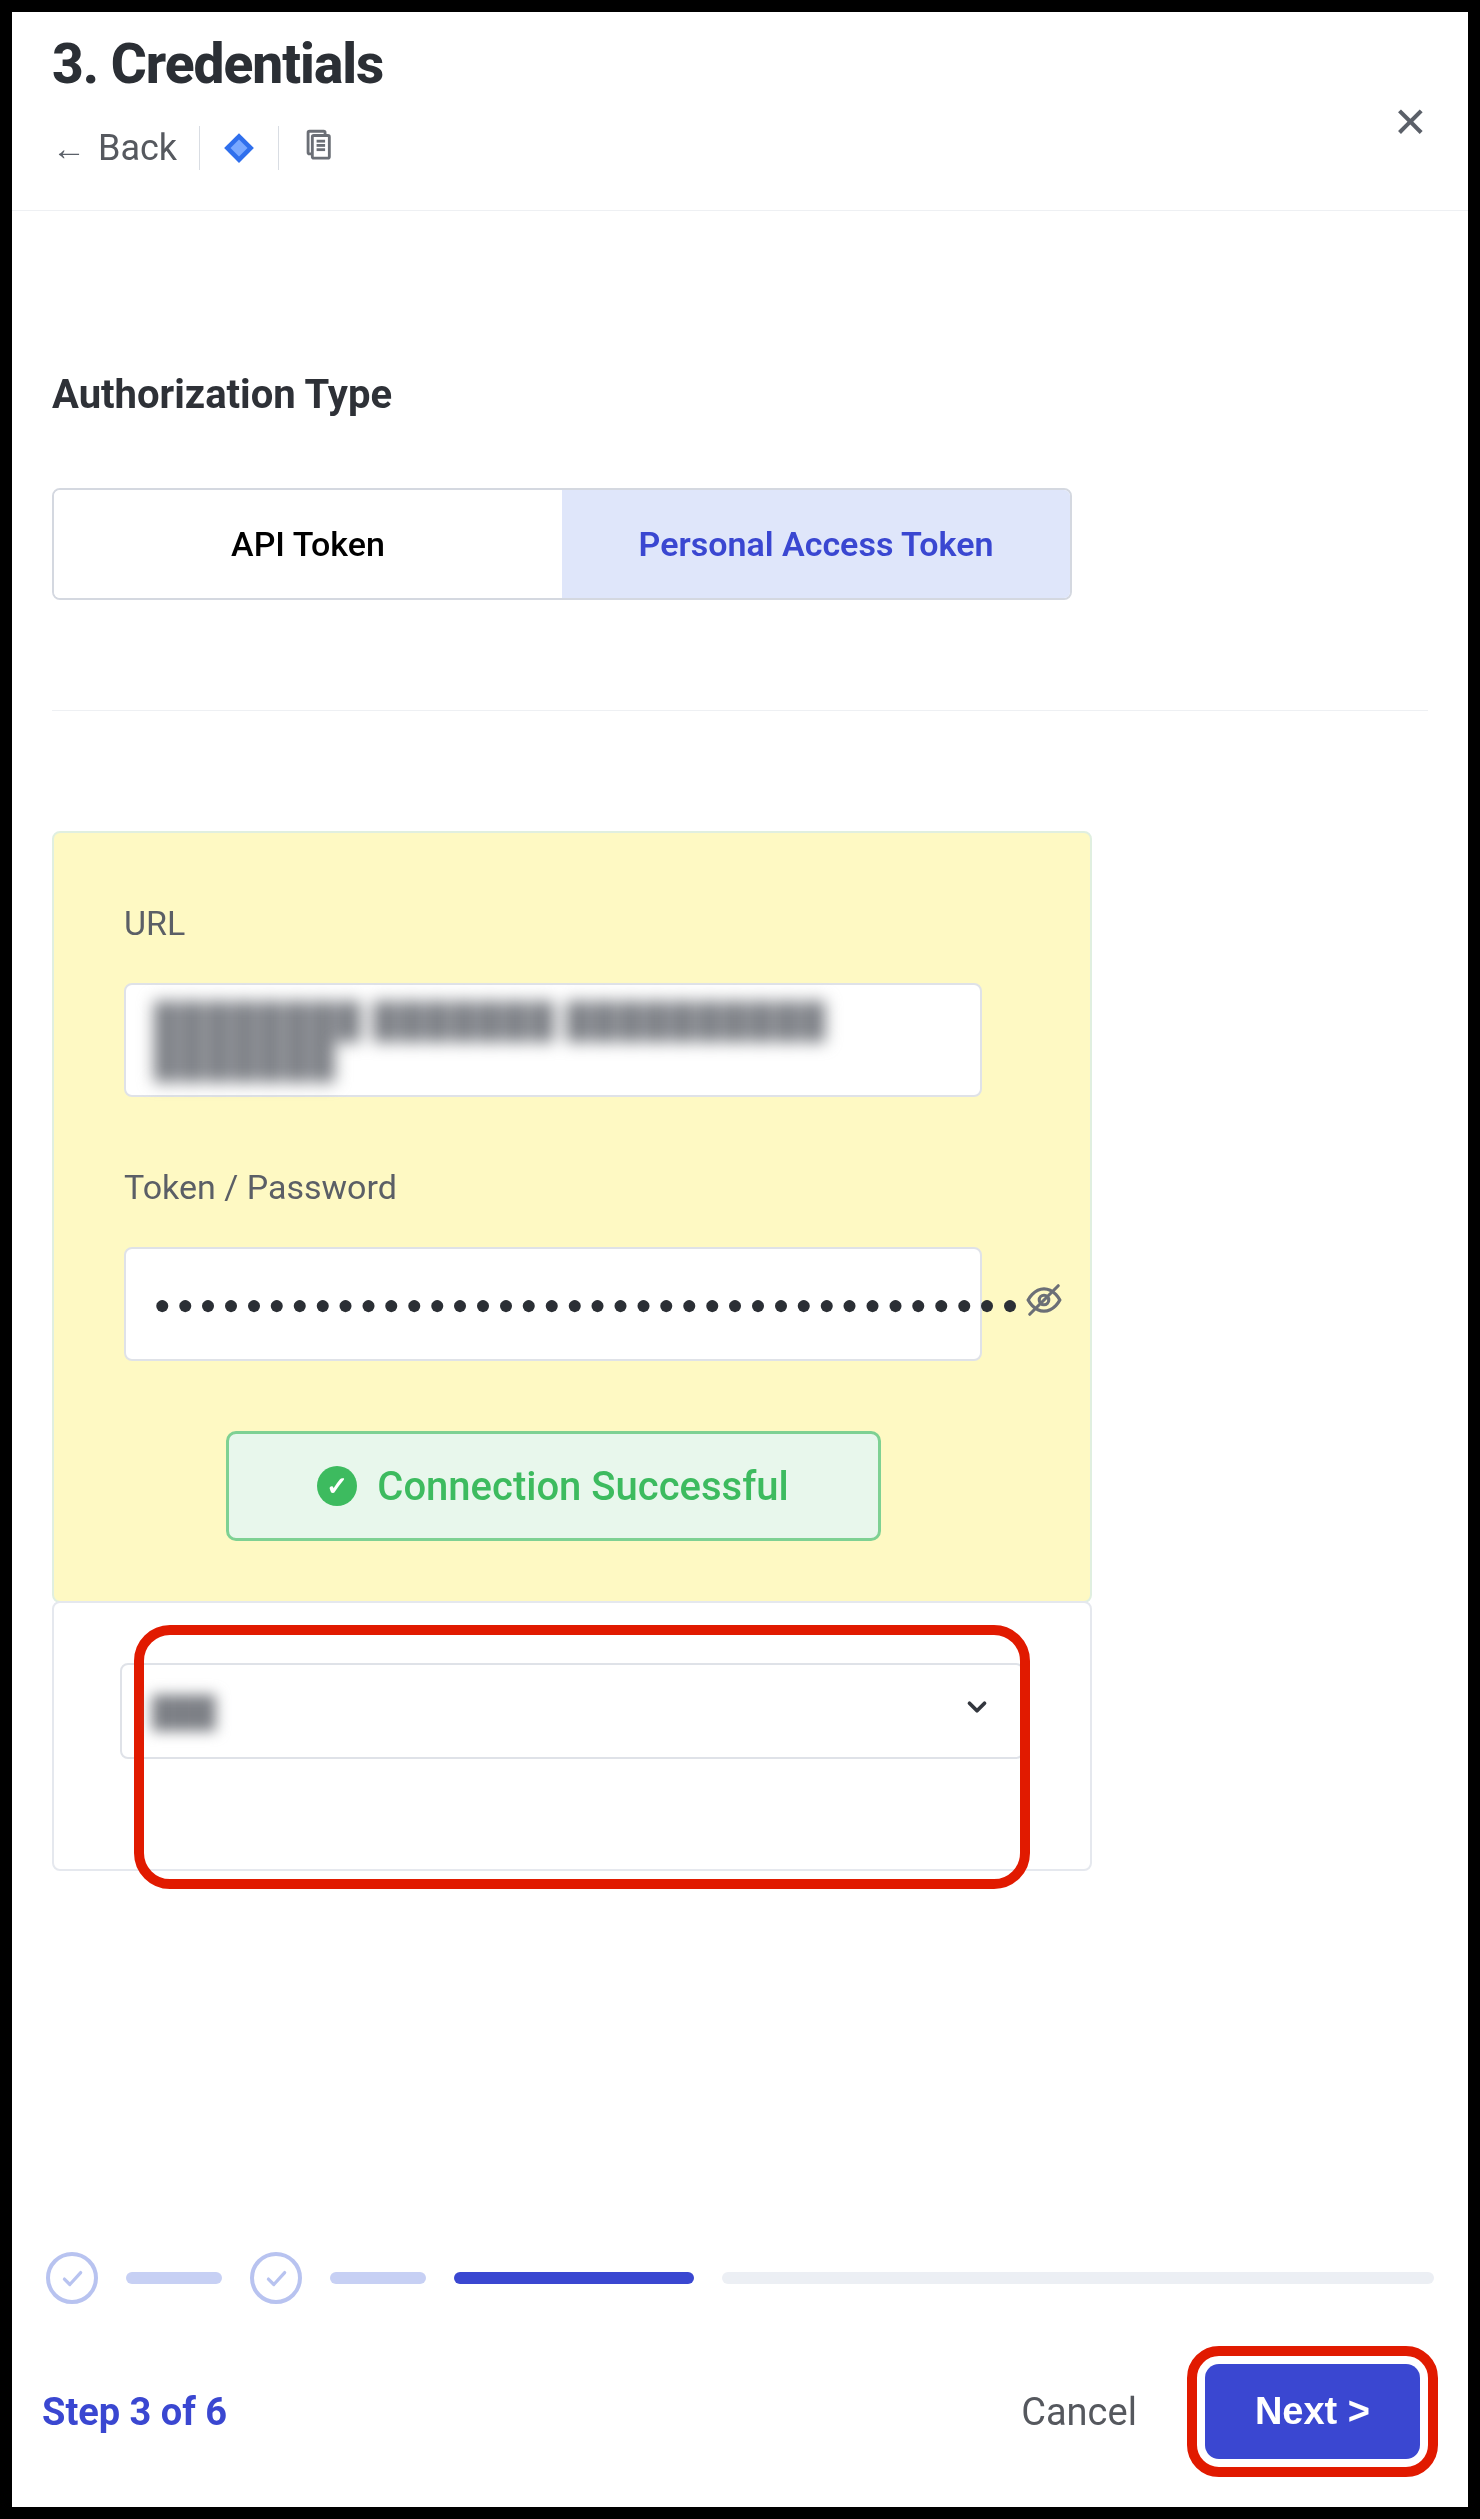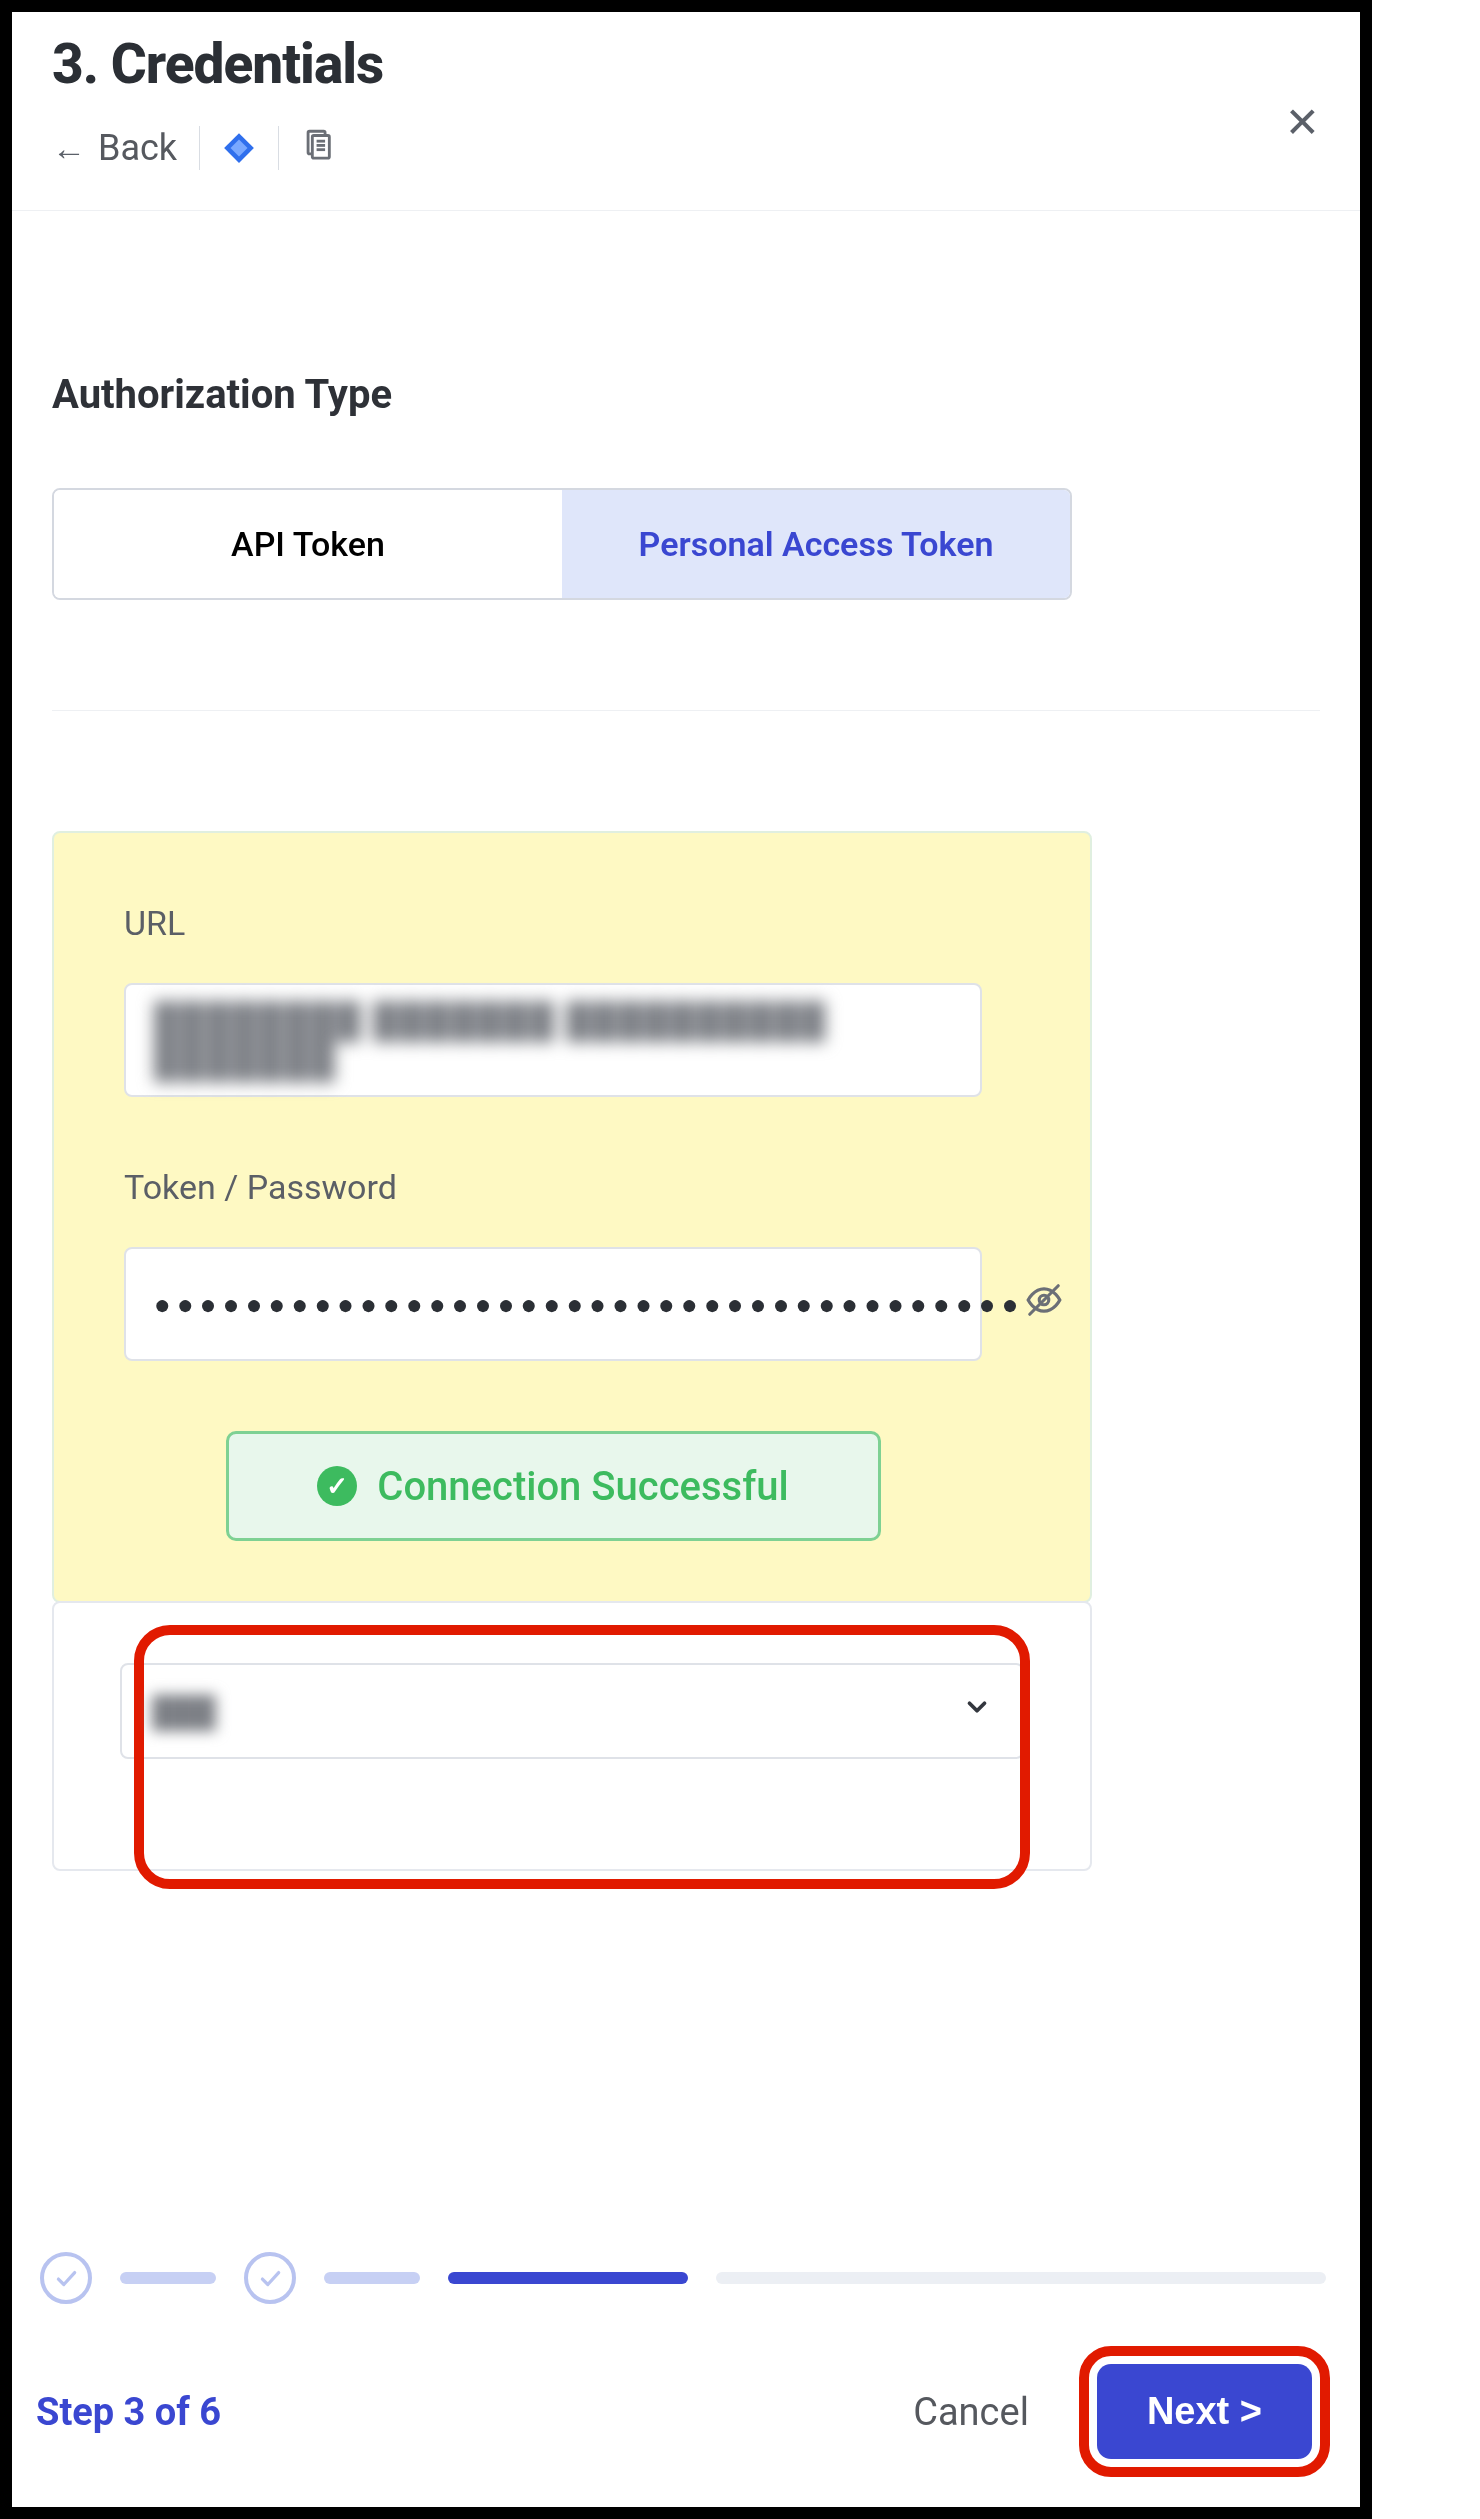--- a/index.html
+++ b/index.html
@@ -5,21 +5,21 @@
   * { box-sizing: border-box; }
   html, body { margin: 0; padding: 0; }
   body {
     font-family: -apple-system, BlinkMacSystemFont, "Segoe UI", Roboto, Helvetica, Arial, sans-serif;
     background: #fff;
     color: #333;
     width: 1480px;
   }
   .outer {
     border: 12px solid #000;
-    width: 1372px;
+    width: 1480px;
     min-height: 2519px;
     position: relative;
     background: #fff;
     display: flex;
     flex-direction: column;
   }
   
   .hdr {
     padding: 20px 40px 40px 40px;
     border-bottom: 1px solid #eef0f3;
@@ -198,21 +198,21 @@
   }
   .sel-blur {
     filter: blur(7px);
     color: #7c7f85;
     font-size: 30px;
     font-weight: 700;
   }
   .chev { font-size: 32px; color: #33373e; }
   
   .ftr {
-    padding: 14px 30px 30px 24px;
+    padding: 14px 30px 30px 30px;
   }
   .progress {
     display: flex;
     align-items: center;
     gap: 28px;
     padding: 0 4px;
     margin-bottom: 42px;
   }
   .pcirc {
     width: 52px; height: 52px; border: 4px solid #b8c3f0; border-radius: 50%;

